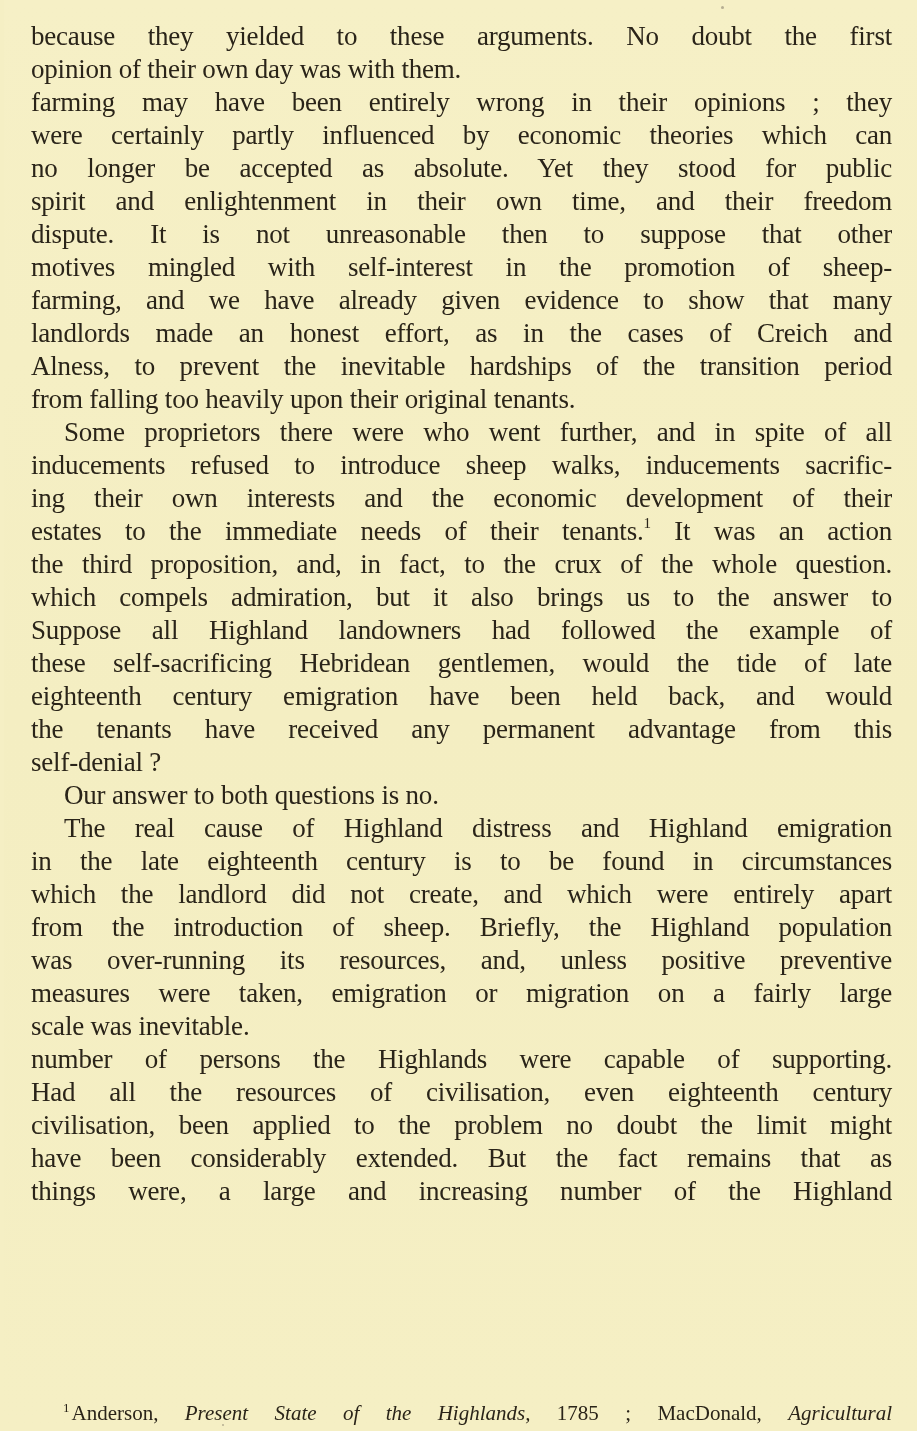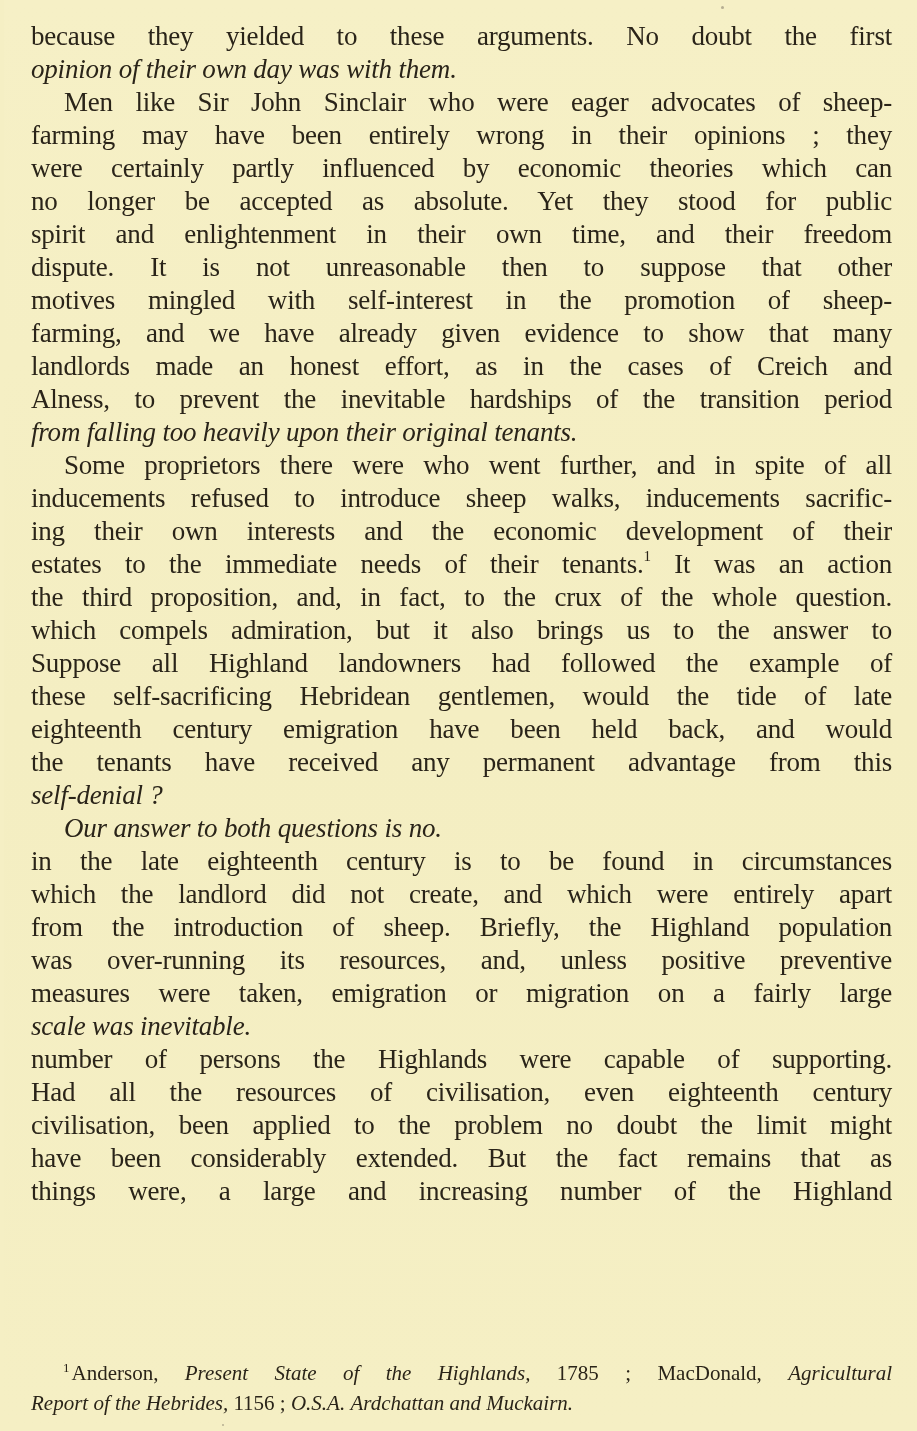--- a/index.html
+++ b/index.html
@@ -43,21 +43,20 @@
     line-height: 33px;
     font-size: 27px;
     text-align: justify;
     text-align-last: justify;
     white-space: nowrap;
     overflow: visible;
     letter-spacing: -0.2px;
   }
   .line.last {
     text-align-last: left;
-    font-style: italic;
   }
   .line.indent {
     padding-left: 33px;
   }
   .line-inner {
     display: inline-block;
     width: 100%;
     text-align: justify;
     text-align-last: justify;
     white-space: normal;
@@ -85,20 +84,21 @@
   }
   .footnote .fline.justified .line-inner {
     text-align: justify;
     text-align-last: justify;
   }
   .footnote .fline.last .line-inner {
     text-align-last: left;
   }
   .footnote .fline.first {
     padding-left: 32px;
+    margin-top: 40px;
   }
   .fnmark {
     font-size: 13px;
     vertical-align: 8px;
     line-height: 0;
     margin-right: 2px;
   }
   .it {
     font-style: italic;
   }
@@ -112,21 +112,20 @@
   <div class="speck" style="left:218px; top:1424px; width:2px; height:2px;"></div>
 
   <div class="body-text">
 
     <div class="paragraph">
       <span class="line"><span class="line-inner">because they yielded to these arguments.  No doubt the first</span></span>
       <span class="line last"><span class="line-inner">opinion of their own day was with them.</span></span>
     </div>
 
     <div class="paragraph">
-      <span class="line indent"><span class="line-inner">Men like Sir John Sinclair who were eager advocates of sheep-</span></span>
       <span class="line"><span class="line-inner">farming may have been entirely wrong in their opinions ; they</span></span>
       <span class="line"><span class="line-inner">were certainly partly influenced by economic theories which can</span></span>
       <span class="line"><span class="line-inner">no longer be accepted as absolute.  Yet they stood for public</span></span>
       <span class="line"><span class="line-inner">spirit and enlightenment in their own time, and their freedom</span></span>
       <span class="line"><span class="line-inner">dispute.  It is not unreasonable then to suppose that other</span></span>
       <span class="line"><span class="line-inner">motives mingled with self-interest in the promotion of sheep-</span></span>
       <span class="line"><span class="line-inner">farming, and we have already given evidence to show that many</span></span>
       <span class="line"><span class="line-inner">landlords made an honest effort, as in the cases of Creich and</span></span>
       <span class="line"><span class="line-inner">Alness, to prevent the inevitable hardships of the transition period</span></span>
       <span class="line last"><span class="line-inner">from falling too heavily upon their original tenants.</span></span>
@@ -144,20 +143,21 @@
       <span class="line"><span class="line-inner">eighteenth century emigration have been held back, and would</span></span>
       <span class="line"><span class="line-inner">the tenants have received any permanent advantage from this</span></span>
       <span class="line last"><span class="line-inner">self-denial ?</span></span>
     </div>
 
     <div class="paragraph">
       <span class="line indent last"><span class="line-inner">Our answer to both questions is no.</span></span>
     </div>
 
     <div class="paragraph">
+      <span class="line indent"><span class="line-inner">The real cause of Highland distress and Highland emigration</span></span>
       <span class="line"><span class="line-inner">in the late eighteenth century is to be found in circumstances</span></span>
       <span class="line"><span class="line-inner">which the landlord did not create, and which were entirely apart</span></span>
       <span class="line"><span class="line-inner">from the introduction of sheep.  Briefly, the Highland population</span></span>
       <span class="line"><span class="line-inner">was over-running its resources, and, unless positive preventive</span></span>
       <span class="line"><span class="line-inner">measures were taken, emigration or migration on a fairly large</span></span>
       <span class="line last"><span class="line-inner">scale was inevitable.</span></span>
     </div>
 
     <div class="paragraph">
       <span class="line"><span class="line-inner">number of persons the Highlands were capable of supporting.</span></span>

